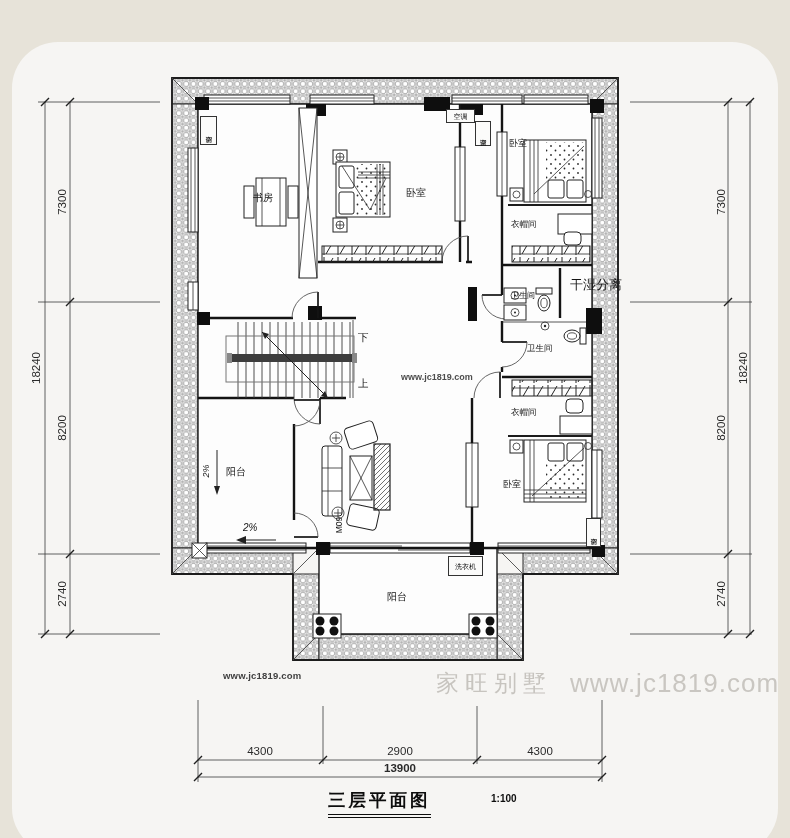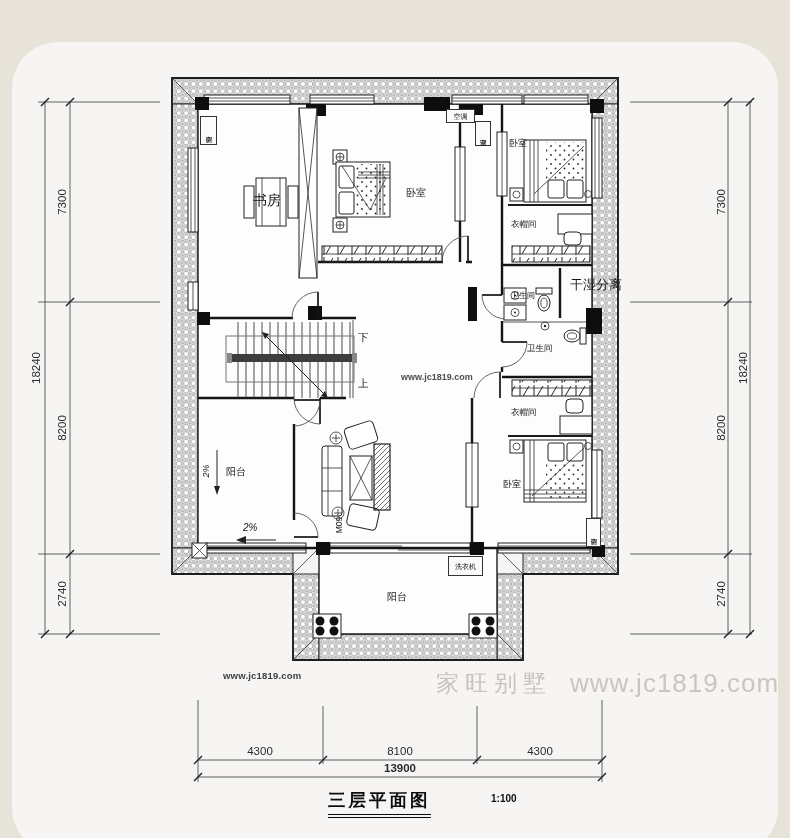--- a/index.html
+++ b/index.html
@@ -310,21 +310,21 @@
       </g>
     </g>
   </svg>
 
   <div class="box vtext" style="left:200px;top:116px;width:15px;height:27px;font-size:6.5px;">空调</div>
   <div class="box" style="left:446px;top:109px;width:27px;height:12px;font-size:7px;">空调</div>
   <div class="box vtext" style="left:475px;top:121px;width:14px;height:23px;font-size:6.5px;">空调</div>
   <div class="box vtext" style="left:586px;top:518px;width:13px;height:27px;font-size:6.5px;">空调</div>
   <div class="box" style="left:448px;top:556px;width:33px;height:18px;font-size:7px;">洗衣机</div>
 
-  <div class="lbl" style="left:253px;top:193px;font-size:14px;">书房</div>
+  <div class="lbl" style="left:253px;top:193px;font-size:10px;">书房</div>
   <div class="lbl" style="left:406px;top:188px;font-size:10px;">卧室</div>
   <div class="lbl" style="left:509px;top:139px;font-size:9px;">卧室</div>
   <div class="lbl" style="left:511px;top:220px;font-size:8.5px;">衣帽间</div>
   <div class="lbl" style="left:559px;top:278px;font-size:13px;padding-left:11px;">干湿分离</div>
   <div class="lbl" style="left:511px;top:292px;font-size:8px;">卫生间</div>
   <div class="lbl" style="left:527px;top:344px;font-size:8.5px;">卫生间</div>
   <div class="lbl" style="left:511px;top:408px;font-size:8.5px;">衣帽间</div>
   <div class="lbl" style="left:503px;top:480px;font-size:9px;">卧室</div>
   <div class="lbl" style="left:226px;top:467px;font-size:10px;">阳台</div>
   <div class="lbl" style="left:387px;top:592px;font-size:10px;">阳台</div>
@@ -346,19 +346,19 @@
   <div class="dimlbl rot" style="left:63px;top:428px;">8200</div>
   <div class="dimlbl rot" style="left:63px;top:594px;">2740</div>
   <div class="dimlbl rot" style="left:37px;top:368px;">18240</div>
 
   <div class="dimlbl rot" style="left:722px;top:202px;">7300</div>
   <div class="dimlbl rot" style="left:722px;top:428px;">8200</div>
   <div class="dimlbl rot" style="left:722px;top:594px;">2740</div>
   <div class="dimlbl rot" style="left:744px;top:368px;">18240</div>
 
   <div class="dimlbl ctr" style="left:260px;top:752px;">4300</div>
-  <div class="dimlbl ctr" style="left:400px;top:752px;">8100</div>
+  <div class="dimlbl ctr" style="left:400px;top:752px;">2900</div>
   <div class="dimlbl ctr" style="left:540px;top:752px;">4300</div>
   <div class="dimlbl ctr" style="left:400px;top:769px;font-weight:bold;">13900</div>
 
   <div class="title-cn" style="left:328px;top:788px;">三层平面图</div>
   <div class="title-scale" style="left:459px;top:793px;">1:100</div>
 </div>
 
 </body></html>

